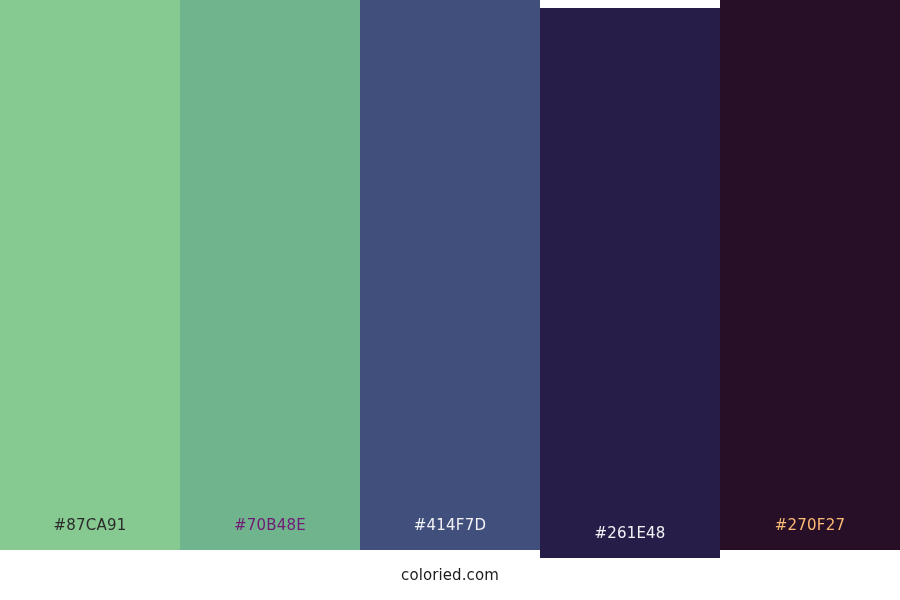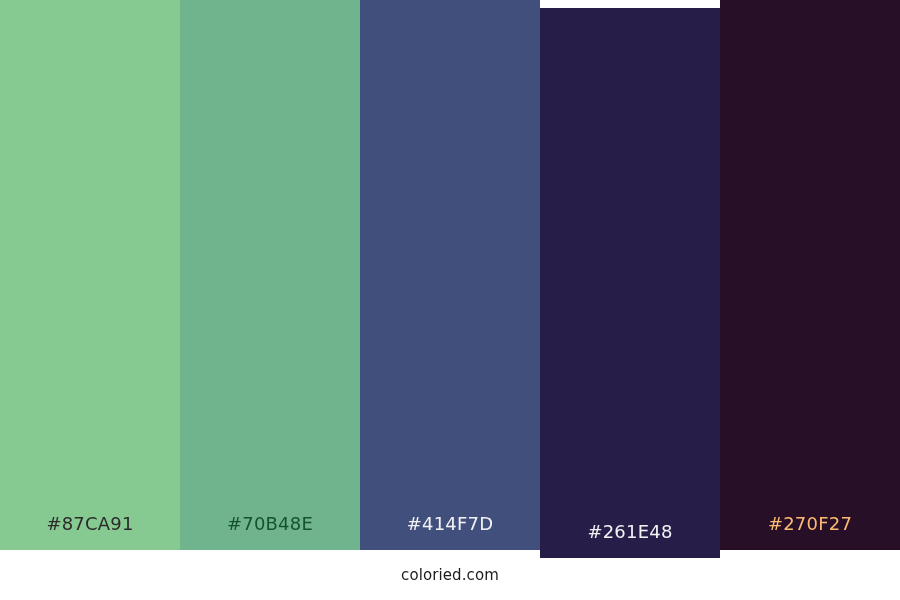--- a/index.html
+++ b/index.html
@@ -38,21 +38,21 @@
     display: flex;
     align-items: flex-end;
     justify-content: center;
     box-sizing: border-box;
   }
 
   .swatch-label {
     display: block;
     width: 100%;
     text-align: center;
-    font-size: 18px;
+    font-size: 15px;
     font-weight: 400;
     letter-spacing: 0.2px;
     line-height: 1;
     padding-bottom: 17px;
     white-space: nowrap;
     -webkit-font-smoothing: antialiased;
   }
 
   .swatch.dark-text .swatch-label { color: #2b2b2b; }
   .swatch.light-text .swatch-label { color: #f2f2f5; }
@@ -80,21 +80,21 @@
 
 <div class="palette-page">
 
   <div class="swatch-strip">
 
     <div class="swatch dark-text" style="background-color: rgb(135, 202, 145);">
       <span class="swatch-label" style="color: rgb(43, 43, 43);">#87CA91</span>
     </div>
 
     <div class="swatch dark-text" style="background-color: rgb(112, 180, 142);">
-      <span class="swatch-label" style="color: #14532d;">#70B48E</span>
+      <span class="swatch-label" style="color: #701a75;">#70B48E</span>
     </div>
 
     <div class="swatch light-text" style="background-color: rgb(65, 79, 125);">
       <span class="swatch-label" style="color: rgb(242, 242, 245);">#414F7D</span>
     </div>
 
     <div class="swatch light-text" style="background-color: rgb(38, 30, 72); margin-top: 8px;">
       <span class="swatch-label" style="color: rgb(242, 242, 245);">#261E48</span>
     </div>
 

